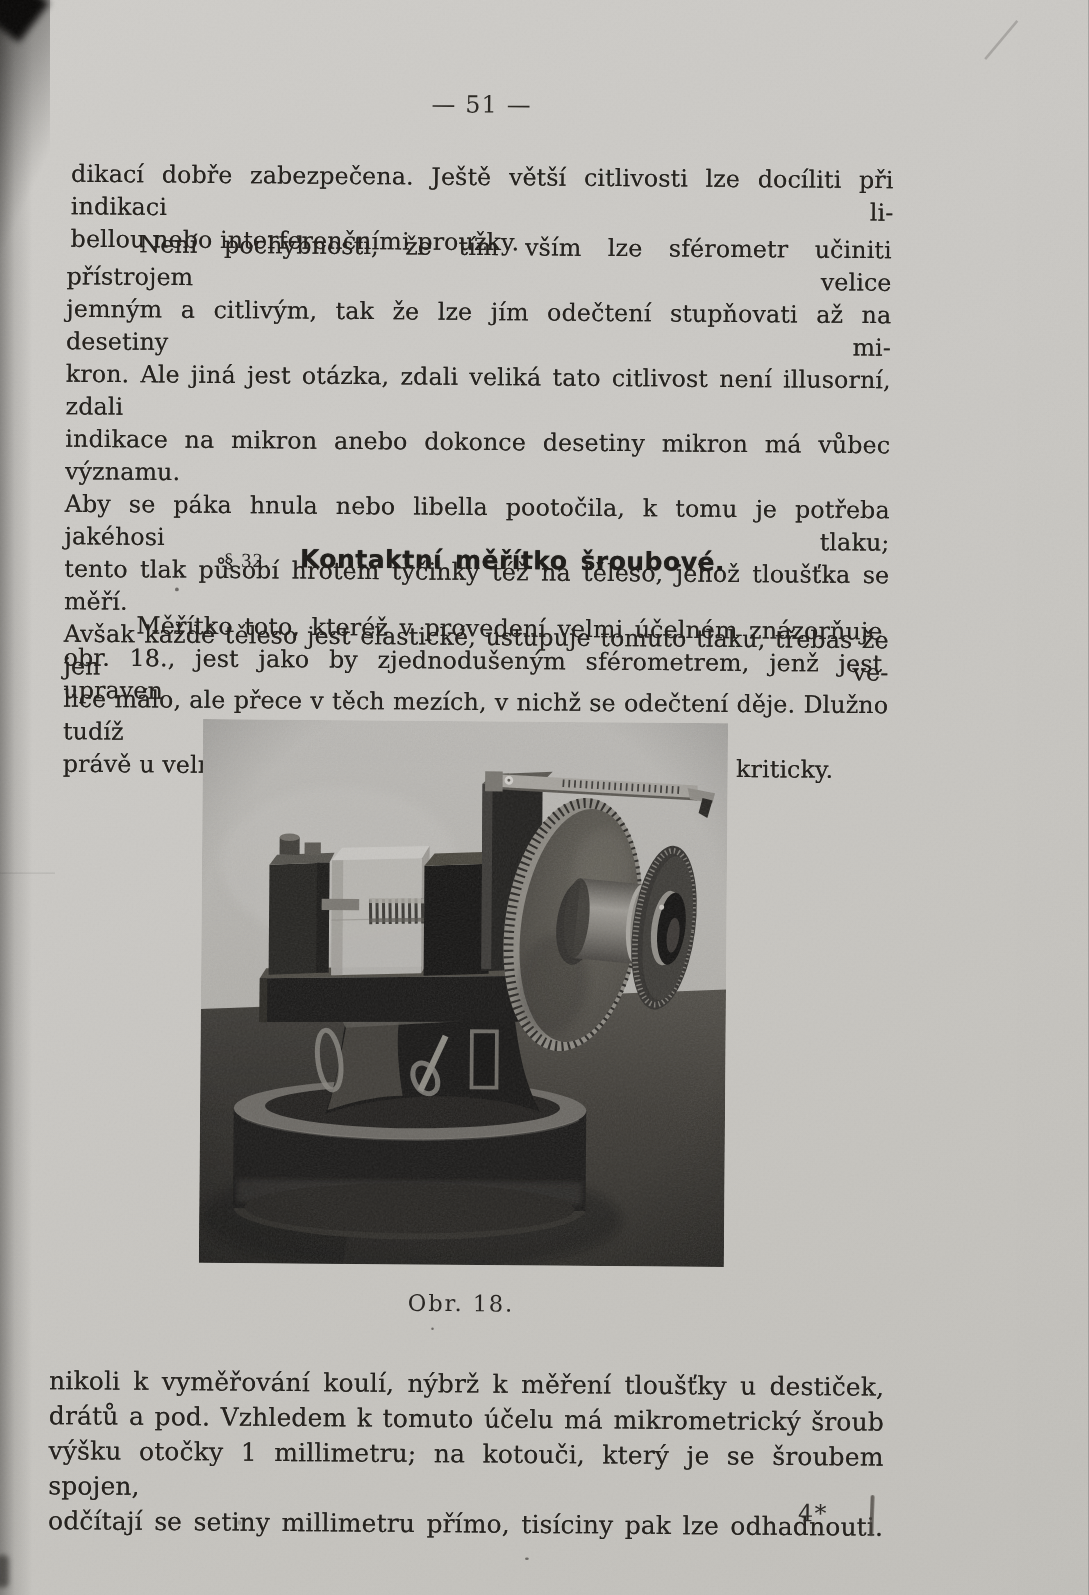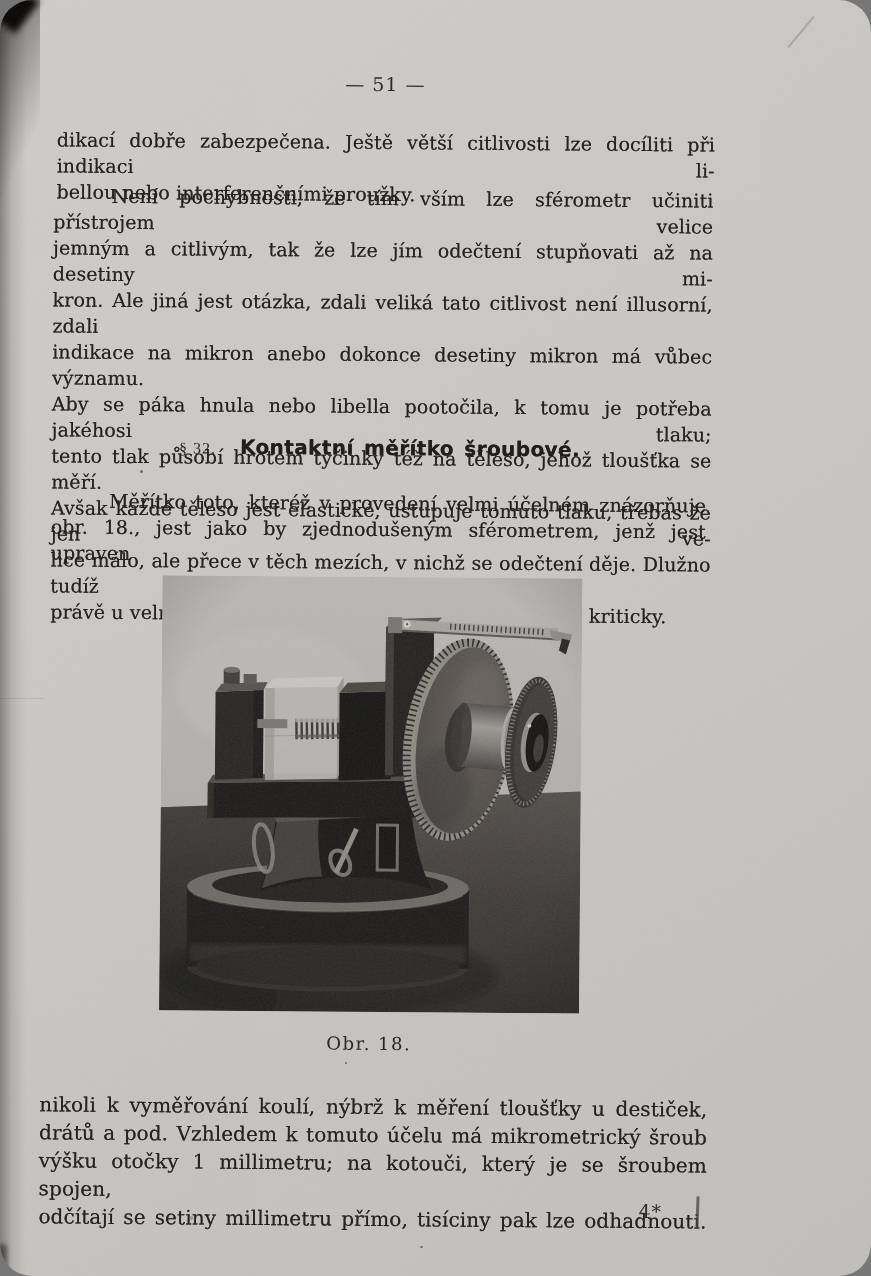--- a/index.html
+++ b/index.html
@@ -1,20 +1,20 @@
 <!DOCTYPE html>
 <html><head>
 <meta charset="utf-8">
 <style>
   html,body{margin:0;padding:0;}
   body{background:#777;}
   .page{
     position:relative;width:871px;height:1276px;overflow:hidden;
     background:linear-gradient(145deg,#cfcdc9 0%,#cac8c4 40%,#c5c3be 75%,#c1bfba 100%);
-    font-family:"DejaVu Serif","Liberation Serif",serif;color:#24211d;border-radius:32px;
+    font-family:"DejaVu Serif","Liberation Serif",serif;color:#24211d;
   }
   
   .gutter-shadow{position:absolute;left:0;top:0;width:26px;height:100%;
     background:linear-gradient(90deg,rgba(20,18,16,.38),rgba(20,18,16,.12) 45%,rgba(20,18,16,0));}
   .gutter-shadow-top{position:absolute;left:0;top:0;width:40px;height:260px;
     background:linear-gradient(115deg,rgba(10,9,8,.55),rgba(10,9,8,0) 60%);}
   .corner-black{position:absolute;left:-14px;top:-16px;width:46px;height:40px;
     background:#0a0908;transform:rotate(38deg);filter:blur(3px);}
   .bottom-smudge{position:absolute;left:-3px;top:1244px;width:10px;height:26px;
     background:rgba(25,23,20,.55);filter:blur(2px);border-radius:4px;}

